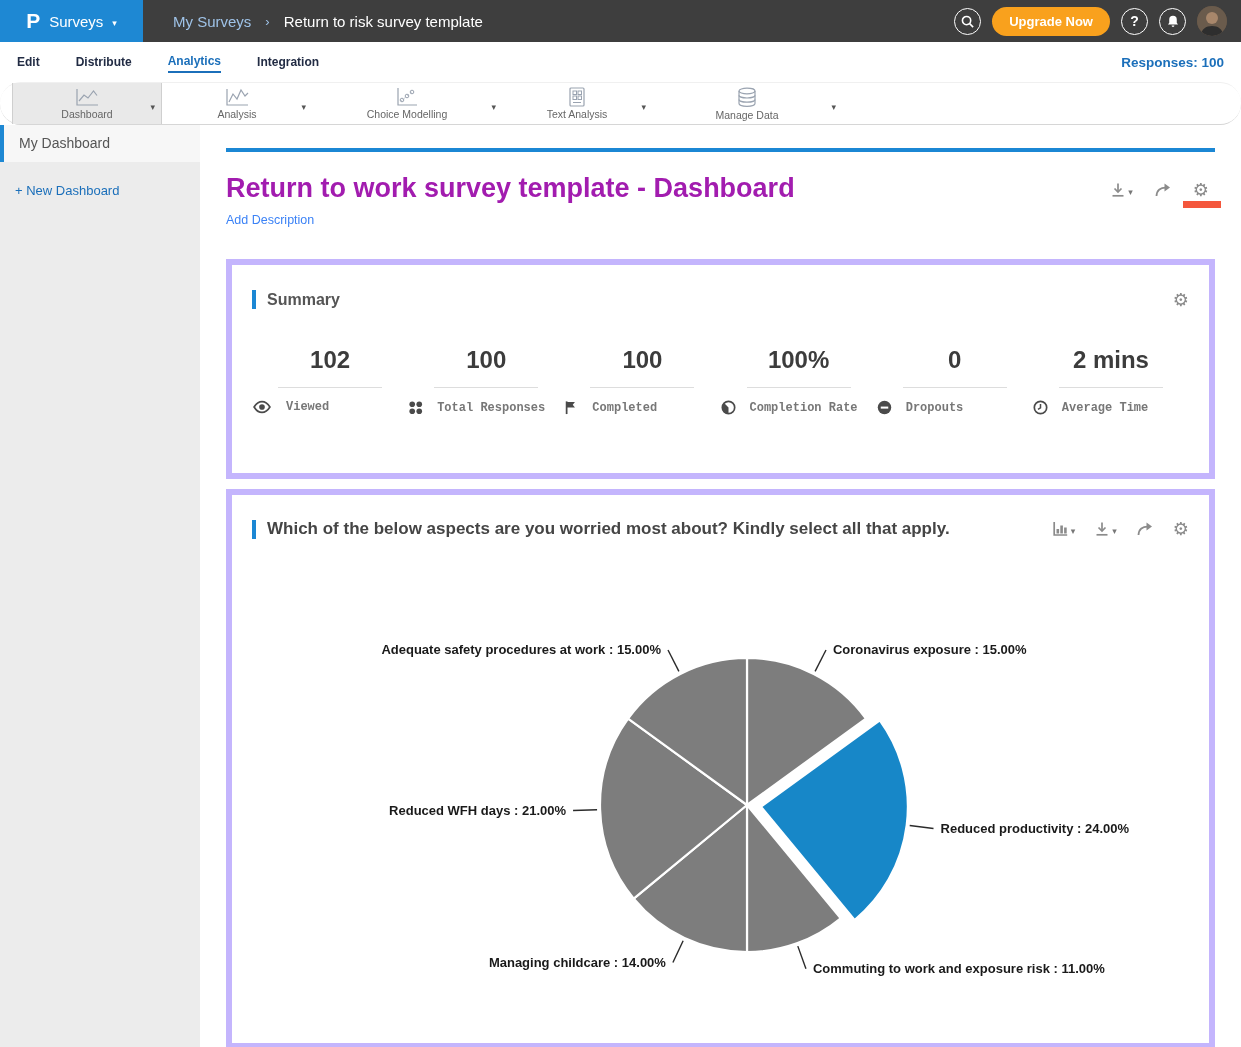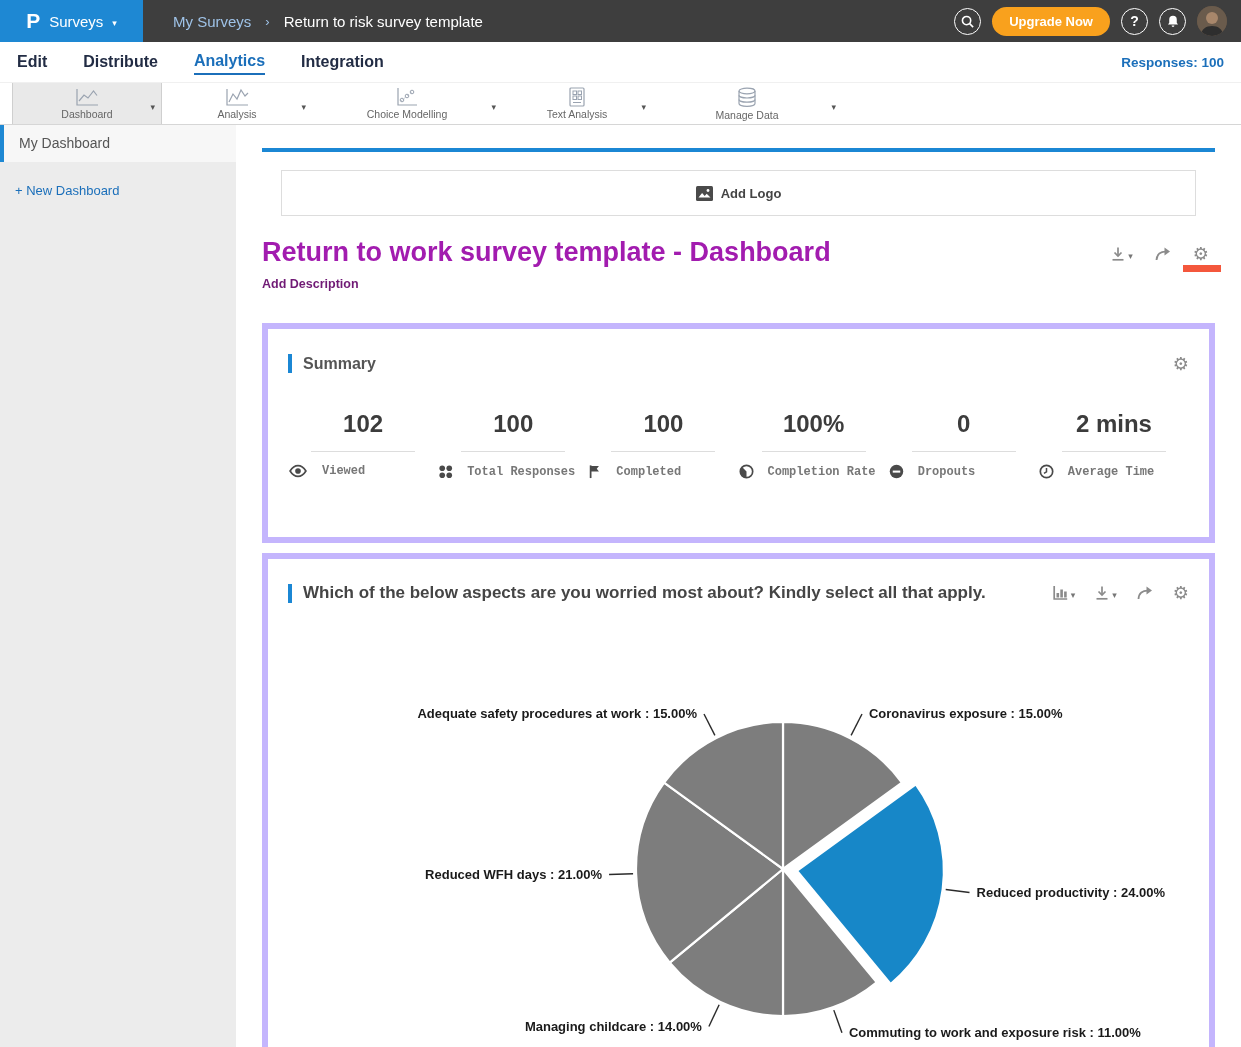--- a/index.html
+++ b/index.html
@@ -22,59 +22,59 @@
   .cbtn { width:27px; height:27px; border:1.5px solid #fff; border-radius:50%;
     display:flex; align-items:center; justify-content:center; color:#fff; cursor:pointer; }
   .upgrade-btn { background:#f9a11d; color:#fff; border:none; border-radius:15px;
     font-size:13px; font-weight:bold; padding:7px 17px; cursor:pointer; font-family:inherit; }
   .qmark { font-size:14px; font-weight:bold; }
   .avatar { width:30px; height:30px; border-radius:50%; overflow:hidden; background:#5a4a3e; cursor:pointer; }
 
   
   .navrow { height:40px; display:flex; align-items:center; padding:0 17px; gap:36px;
     background:#fff; }
-  .nav-tab { font-size:16px; font-weight:bold; color:#222c44; cursor:pointer; padding:3px 0; }
+  .nav-tab { font-size:12px; font-weight:bold; color:#222c44; cursor:pointer; padding:3px 0; }
   .nav-tab.active { color:#1b6fba; border-bottom:2px solid #1b6fba; }
   .responses { margin-left:auto; color:#1b6fba; font-size:13.5px; font-weight:bold; }
 
   
   .ribbon { height:43px; background:#fff; border-bottom:1px solid #d6d6d6; border-top:1px solid #f0f0f0;
-    display:flex; padding-left:12px; }
+    display:flex; padding-left:12px;border-radius:21px; }
   .ribbon-item { position:relative; height:100%; display:flex; flex-direction:column;
     align-items:center; justify-content:center; gap:1px; cursor:pointer; width:150px; }
   .ribbon-item.wide { width:190px; }
   .ribbon-item.active { background:#e9e9e9; border-left:1px solid #cfcfcf; border-right:1px solid #cfcfcf; }
   .ribbon-label { font-size:10.5px; color:#666; }
   .ribbon-item .caret { position:absolute; right:6px; top:13px; color:#555; }
   .ribbon-icon svg { display:block; }
 
   
   .split { display:flex; height:922px; }
-  .sidebar { width:236px; background:#ececec; flex-shrink:0; }
+  .sidebar { width:200px; background:#ececec; flex-shrink:0; }
   .side-item { height:37px; line-height:37px; background:#f7f7f7; border-left:4px solid #1e88d3;
     color:#555; font-size:14px; padding-left:15px; cursor:pointer; }
   .new-dash { margin:21px 0 0 15px; color:#1b6fba; font-size:13px; cursor:pointer; }
 
   .main { flex:1; background:#fff; padding:0 26px; overflow:hidden; }
   .blue-rule { height:4px; background:#1b87d4; margin-top:23px; }
 
   .add-logo-box { margin:18px 19px 0 19px; height:46px; border:1px solid #ddd;
     display:flex; align-items:center; justify-content:center; gap:8px; cursor:pointer; }
   .add-logo-label { font-size:13px; font-weight:bold; color:#444; }
 
   .title-row { display:flex; align-items:flex-start; margin-top:21px; }
   .page-title { font-size:27px; color:#a21caf; font-weight:bold; cursor:text; }
   .title-icons { margin-left:auto; display:flex; align-items:center; gap:21px;
     position:relative; padding:8px 6px 0 0; }
   .icon-btn { color:#8b8b8b; cursor:pointer; display:flex; align-items:center; gap:2px; }
   .gear::after { content:"⚙"; font-size:18px; line-height:1; }
   .icon-btn .caret { color:#777; }
   .red-hint { position:absolute; right:-6px; top:28px; width:38px; height:7px; background:#f4573c; }
 
-  .add-desc { margin-top:9px; font-size:12.5px; font-weight:bold; color:#701a75; cursor:text; }
+  .add-desc { margin-top:9px; font-size:12.5px; font-weight:normal; color:#3b82f6; cursor:text; }
 
   
   .card { border:6px solid #c4b5fd; background:#fff; }
   .summary-card { margin-top:32px; padding:25px 20px 58px 20px; }
   .card-head { display:flex; align-items:center; }
   .blue-tick { width:4px; height:19px; background:#1b87d4; margin-right:11px; }
   .card-title { font-size:16px; font-weight:bold; color:#555; }
   .card-head .gear { margin-left:auto; }
 
   .stats-row { display:flex; margin-top:37px; }
@@ -204,28 +204,20 @@
 
 <div class="split">
   <div class="sidebar">
     <div class="side-item">My Dashboard</div>
     <div class="new-dash">+ New Dashboard</div>
   </div>
 
   <div class="main">
     <div class="blue-rule"></div>
 
-    <div class="add-logo-box">
-      <svg width="17" height="15" viewBox="0 0 17 15">
-          <rect width="17" height="15" rx="1.5" fill="#4a4a4a"></rect>
-          <path d="M2.5 11.5l3.6-4.4 2.6 3 2-2.4 3.8 3.8z" fill="#fff"></path>
-          <circle cx="12" cy="4.5" r="1.4" fill="#fff"></circle>
-        </svg>
-      <span class="add-logo-label">Add Logo</span>
-    </div>
 
     <div class="title-row">
       <div class="page-title">Return to work survey template - Dashboard</div>
       <div class="title-icons">
         <span class="icon-btn">
           <svg width="16" height="16" viewBox="0 0 16 16">
               <path d="M8 1.5v8" stroke="#8b8b8b" stroke-width="1.7" fill="none"></path>
               <path d="M4.5 6.5L8 10l3.5-3.5" stroke="#8b8b8b" stroke-width="1.7" fill="none"></path>
               <path d="M2.5 13.8h11" stroke="#8b8b8b" stroke-width="1.7"></path>
             </svg>

